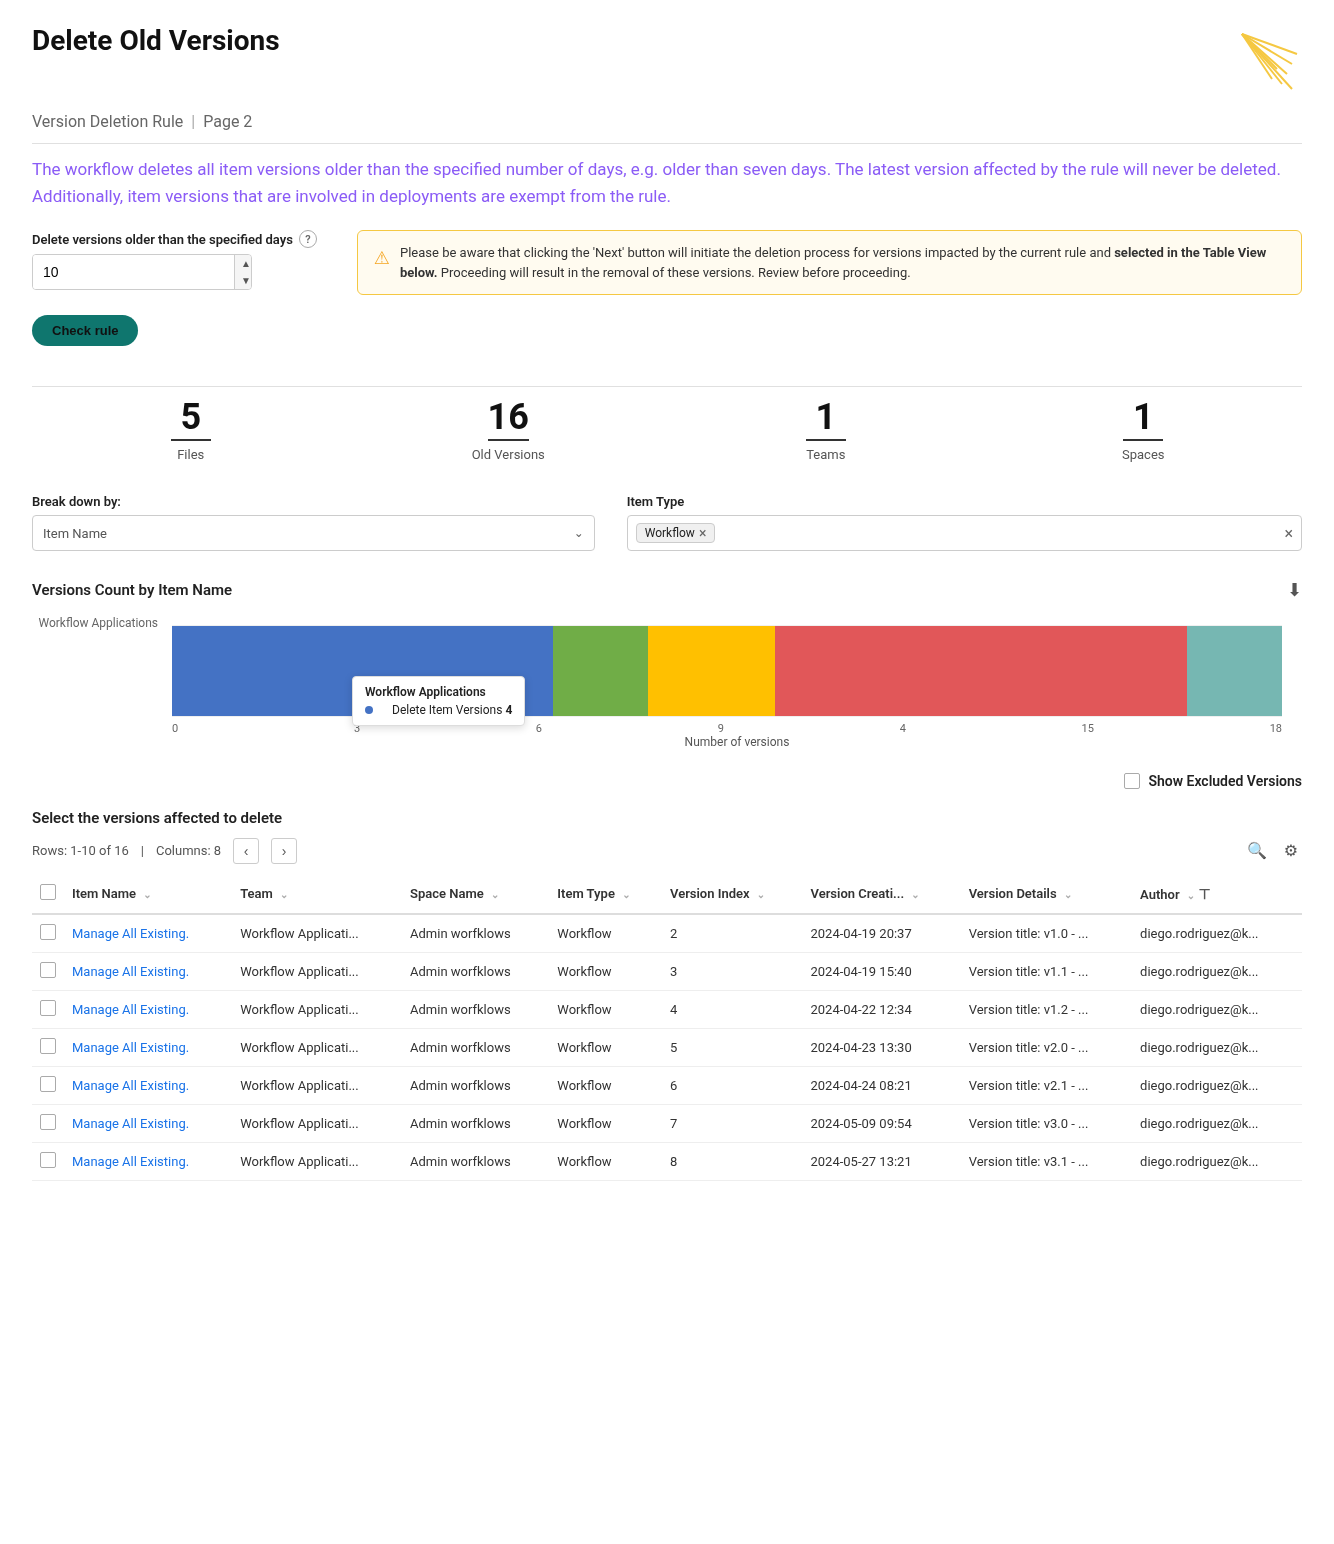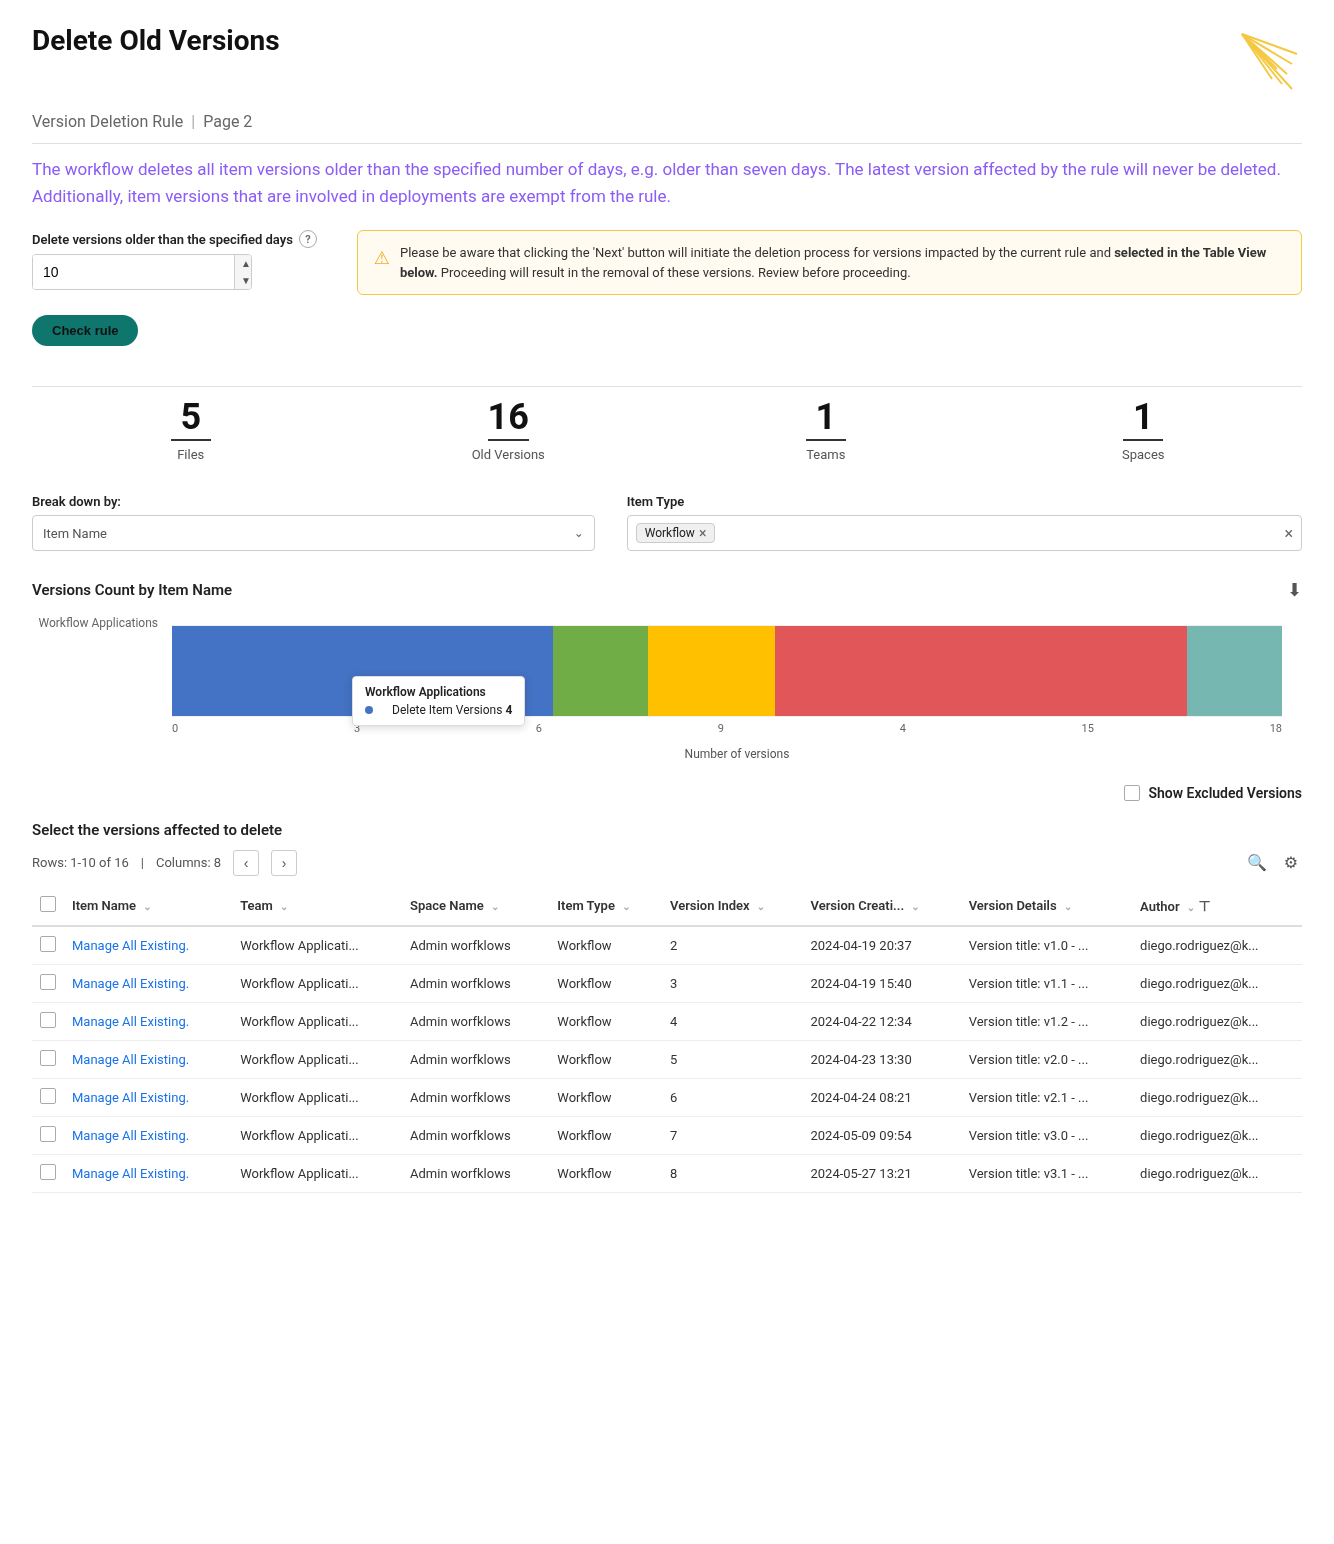--- a/index.html
+++ b/index.html
@@ -532,21 +532,21 @@
         <span>3</span>
         <span>6</span>
         <span>9</span>
         <span>4</span>
         <span>15</span>
         <span>18</span>
       </div>
     </div>
     <div style="width:20px;"></div>
   </div>
-  <div style="text-align:center; margin-top:12px; margin-left:140px; font-size:12px; color:#555;">Number of versions</div>
+  <div style="text-align:center; margin-top:0; margin-left:140px; font-size:12px; color:#555;">Number of versions</div>
 </div>
 
 
 <div class="show-excluded">
   <div class="checkbox"></div>
   <span class="show-excluded-label">Show Excluded Versions</span>
 </div>
 
 
 <div class="table-section">

